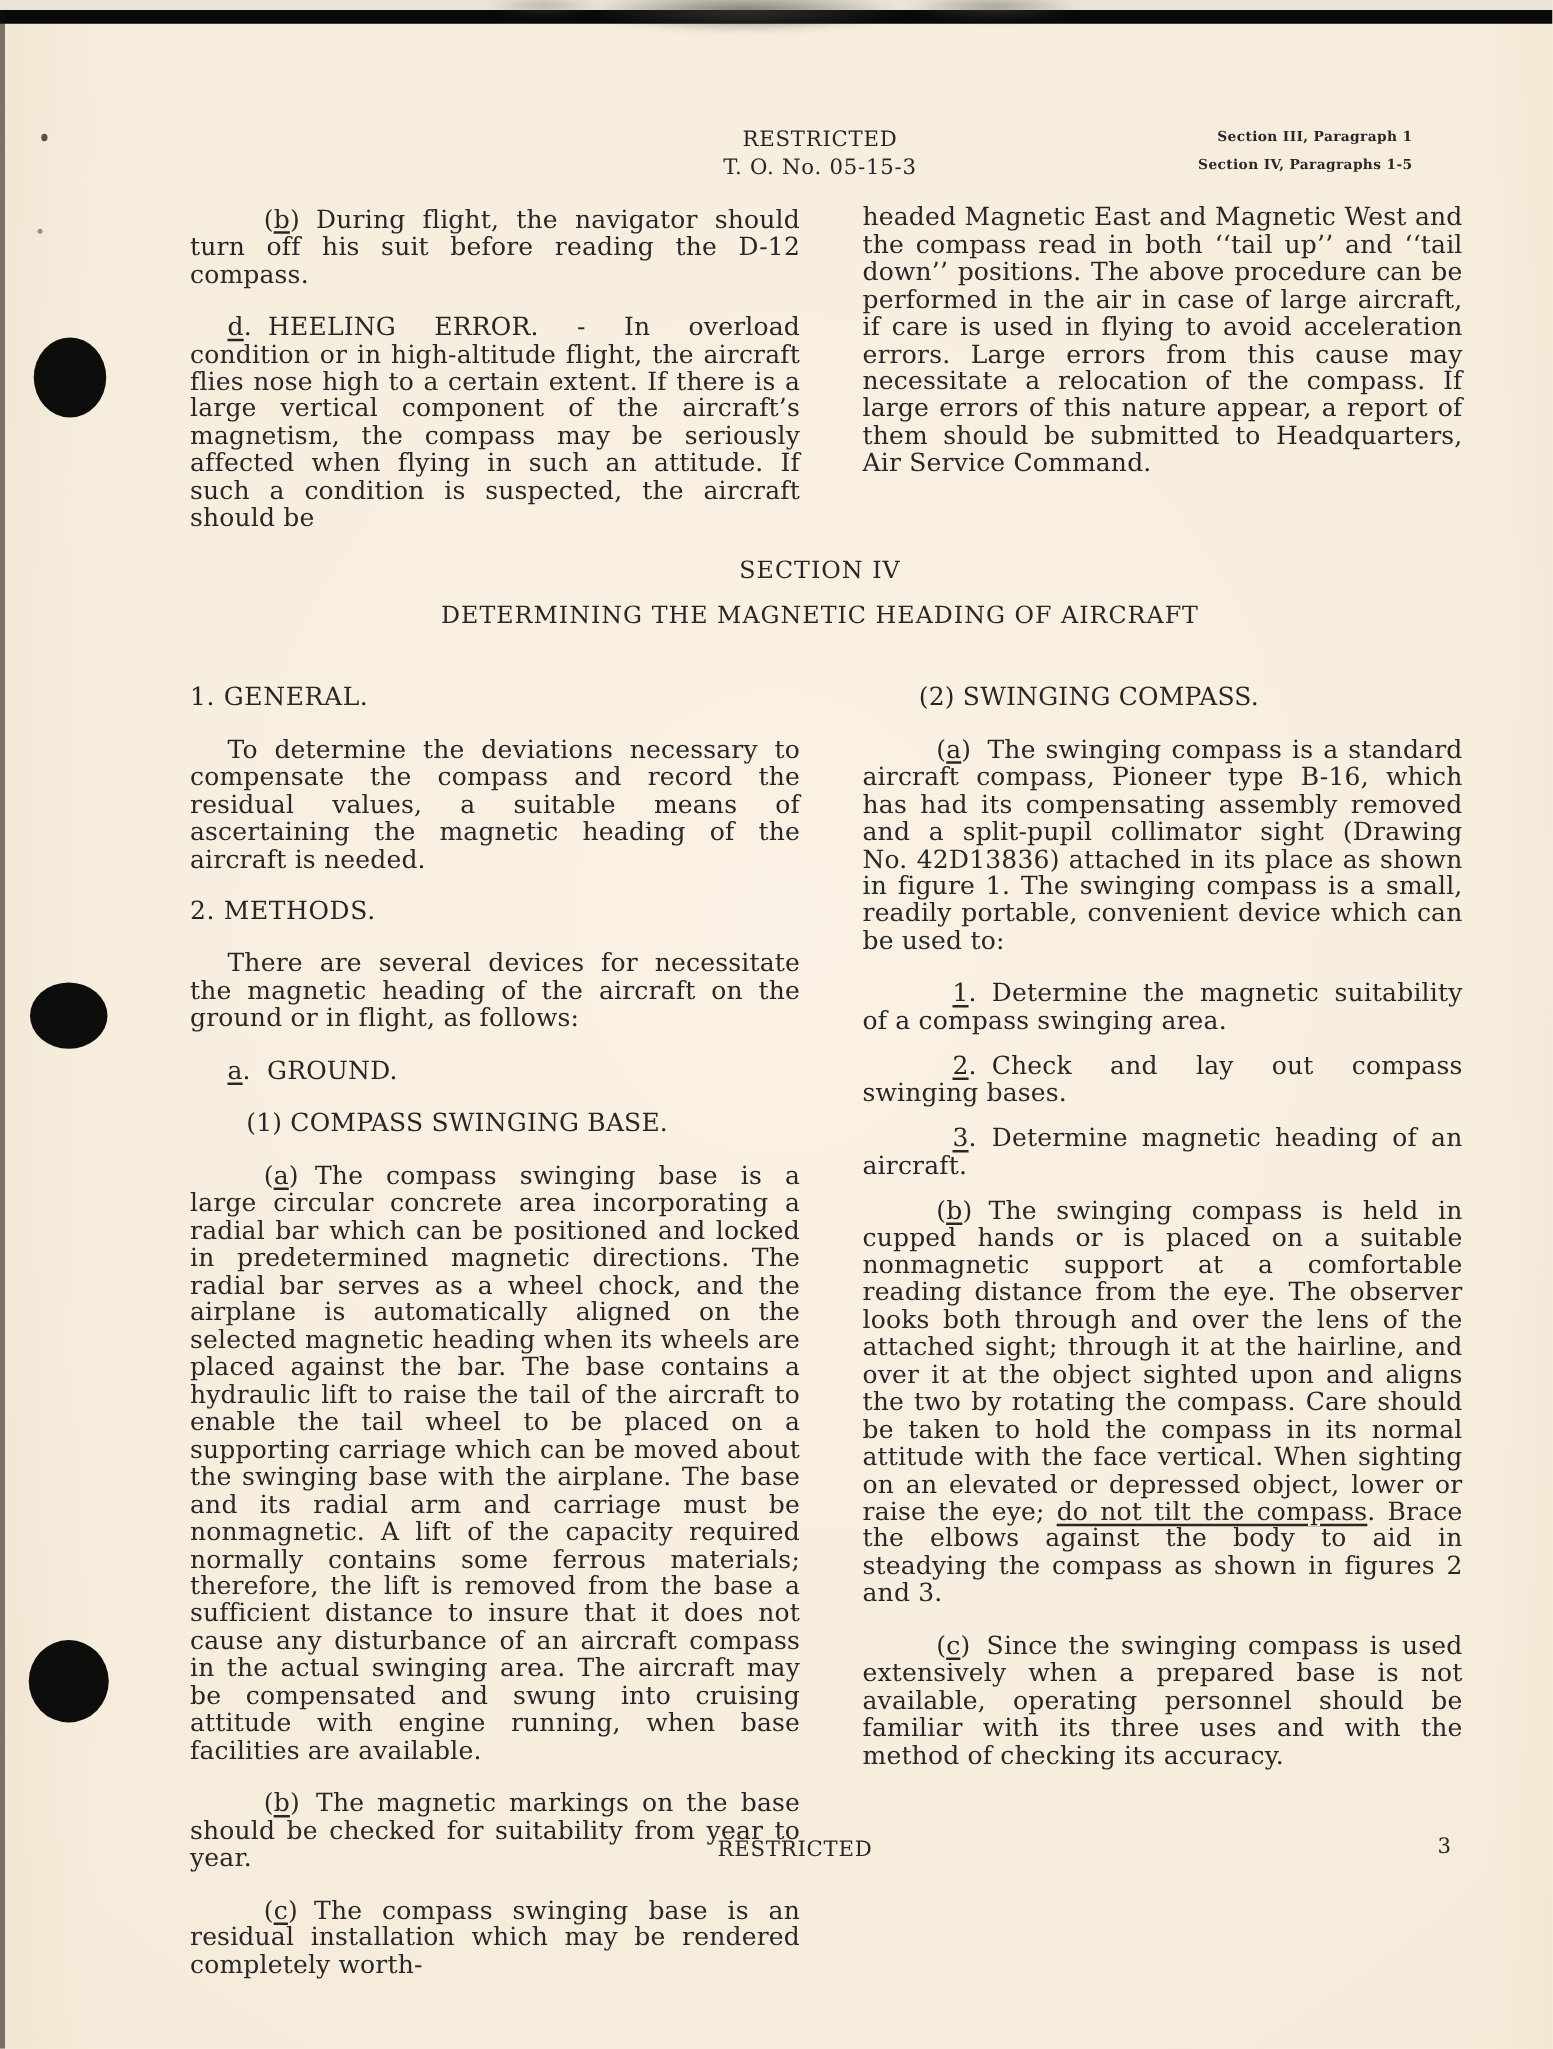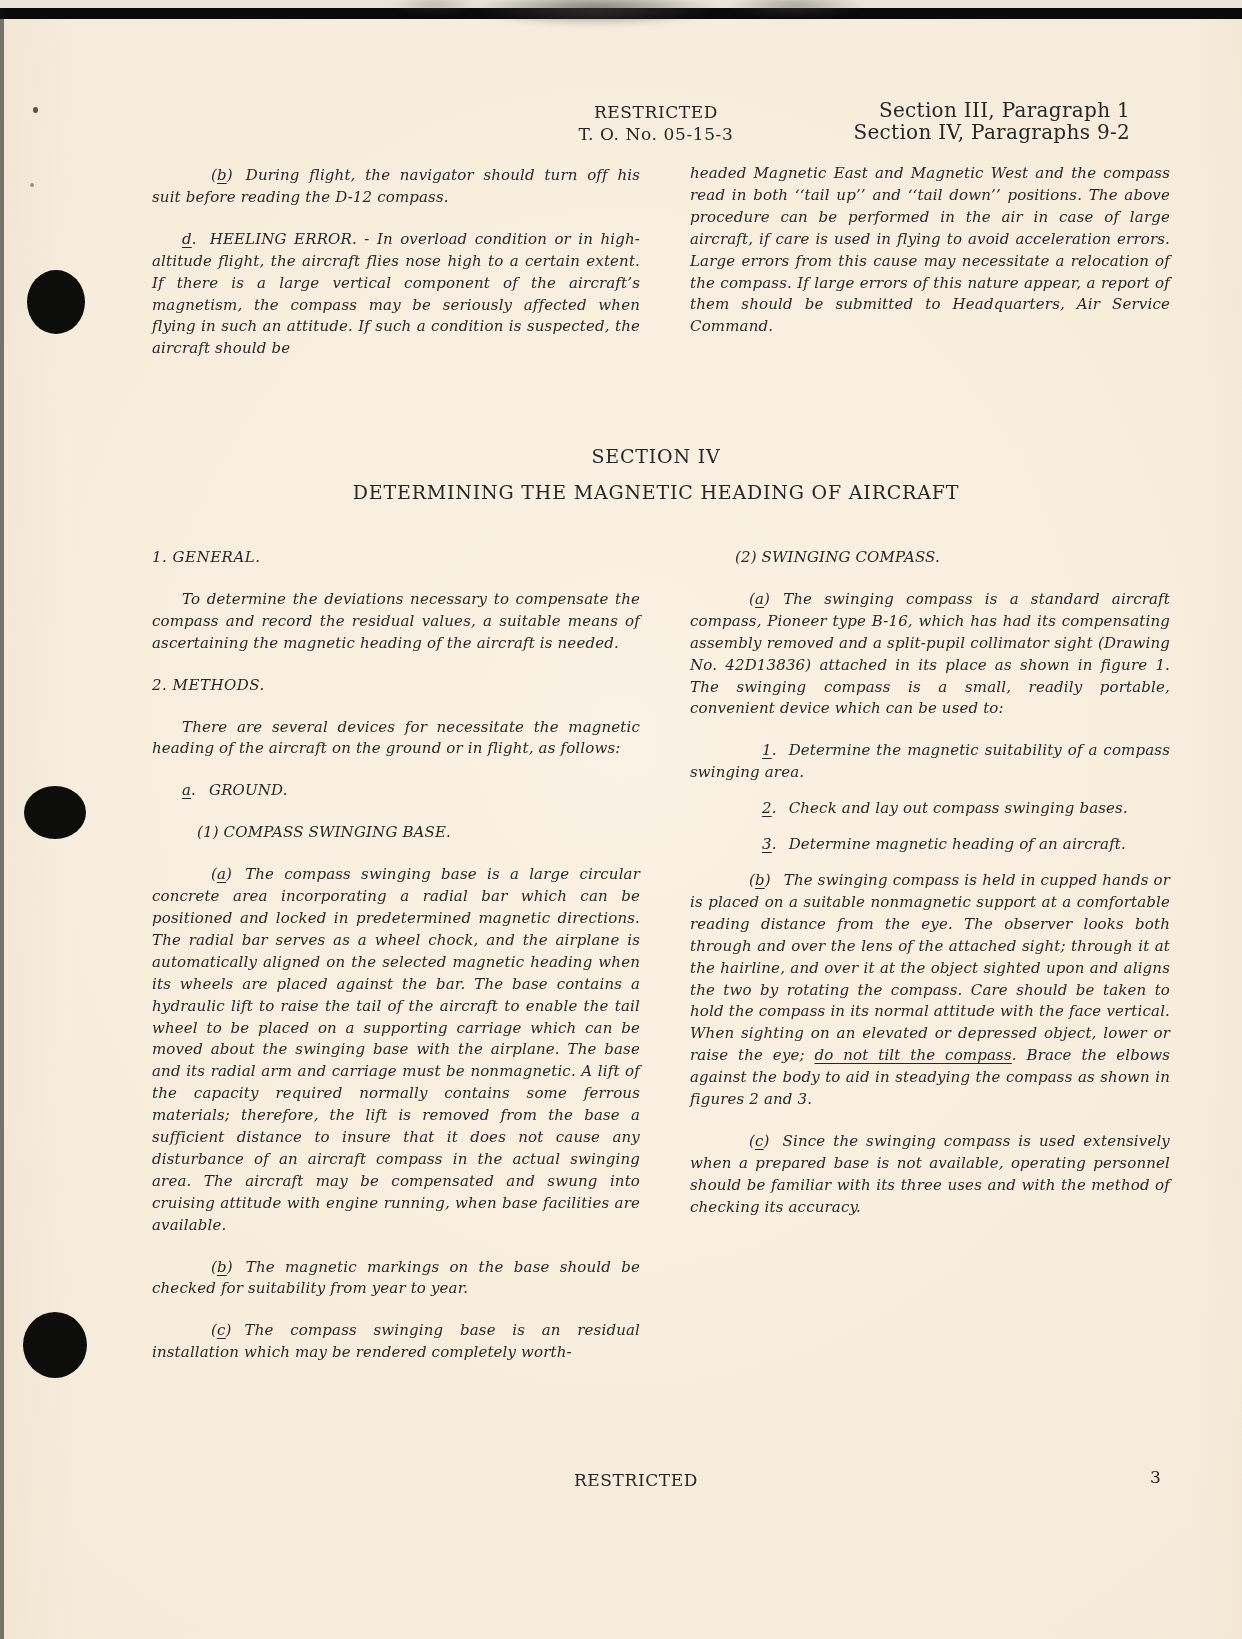--- a/index.html
+++ b/index.html
@@ -29,24 +29,24 @@
   .punch{position:absolute;background:#0d0d0c;border-radius:50%;}
   .p1{left:27px;top:270px;width:58px;height:64px;}
   .p2{left:24px;top:786px;width:62px;height:53px;}
   .p3{left:23px;top:1312px;width:64px;height:66px;}
   .speck{position:absolute;background:#3a3631;border-radius:50%;}
   .k1{left:33px;top:107px;width:5px;height:6px;opacity:.85;}
   .k2{left:30px;top:183px;width:4px;height:4px;opacity:.5;}
 
   
   .hdr-center{position:absolute;left:656px;top:101px;transform:translateX(-50%);text-align:center;font-size:17px;line-height:22px;letter-spacing:.6px;white-space:nowrap;}
-  .hdr-right{position:absolute;right:112px;top:99px;text-align:right;font-size:20px;line-height:22px;letter-spacing:.3px;white-space:nowrap;}
+  .hdr-right{position:absolute;right:112px;top:99px;text-align:right;font-size:11px;line-height:22px;letter-spacing:.3px;white-space:nowrap;font-weight:bold;}
 
   
-  .col{position:absolute;font-size:15px;line-height:21.9px;text-align:justify;letter-spacing:.15px;hyphens:none;font-style:italic;}
+  .col{position:absolute;font-size:20px;line-height:21.9px;text-align:justify;letter-spacing:.15px;hyphens:none;}
   .intro-left{left:152px;top:165px;width:488px;}
   .intro-right{left:690px;top:163px;width:480px;}
   .main-left{left:152px;top:547px;width:488px;}
   .main-right{left:690px;top:547px;width:480px;}
 
   .col p{margin:0 0 20px 0;}
   .h-num{letter-spacing:.5px;margin:0 0 20px 0;}
   .ind-sm{text-indent:30px;}
   .ind-md{text-indent:45px;}
   .ind-lg{text-indent:59px;}
@@ -81,21 +81,21 @@
 <div class="punch p3"></div>
 <div class="speck k1"></div>
 <div class="speck k2"></div>
 
 <div class="hdr-center">
   <div>RESTRICTED</div>
   <div>T. O. No. 05-15-3</div>
 </div>
 <div class="hdr-right">
   <div>Section III, Paragraph 1</div>
-  <div>Section IV, Paragraphs 9-2</div>
+  <div>Section IV, Paragraphs 1-5</div>
 </div>
 
 <div class="col intro-left">
   <p class="ind-lg"><span class="lbl"><span>(</span><span class="u">b</span><span>)</span></span><span class="ptx">During flight, the navigator should turn off his suit before reading the D-12 compass.</span></p>
   <p class="ind-sm"><span class="lbl"><span></span><span class="u">d</span><span>.</span></span><span class="ptx">HEELING ERROR. - In overload condition or in high-altitude flight, the aircraft flies nose high to a certain extent. If there is a large vertical component of the aircraft’s magnetism, the compass may be seriously affected when flying in such an attitude. If such a condition is suspected, the aircraft should be</span></p>
 </div>
 
 <div class="col intro-right">
   <p>headed Magnetic East and Magnetic West and the compass read in both ‘‘tail up’’ and ‘‘tail down’’ positions. The above procedure can be performed in the air in case of large aircraft, if care is used in flying to avoid acceleration errors. Large errors from this cause may necessitate a relocation of the compass. If large errors of this nature appear, a report of them should be submitted to Headquarters, Air Service Command.</p>
 </div>

